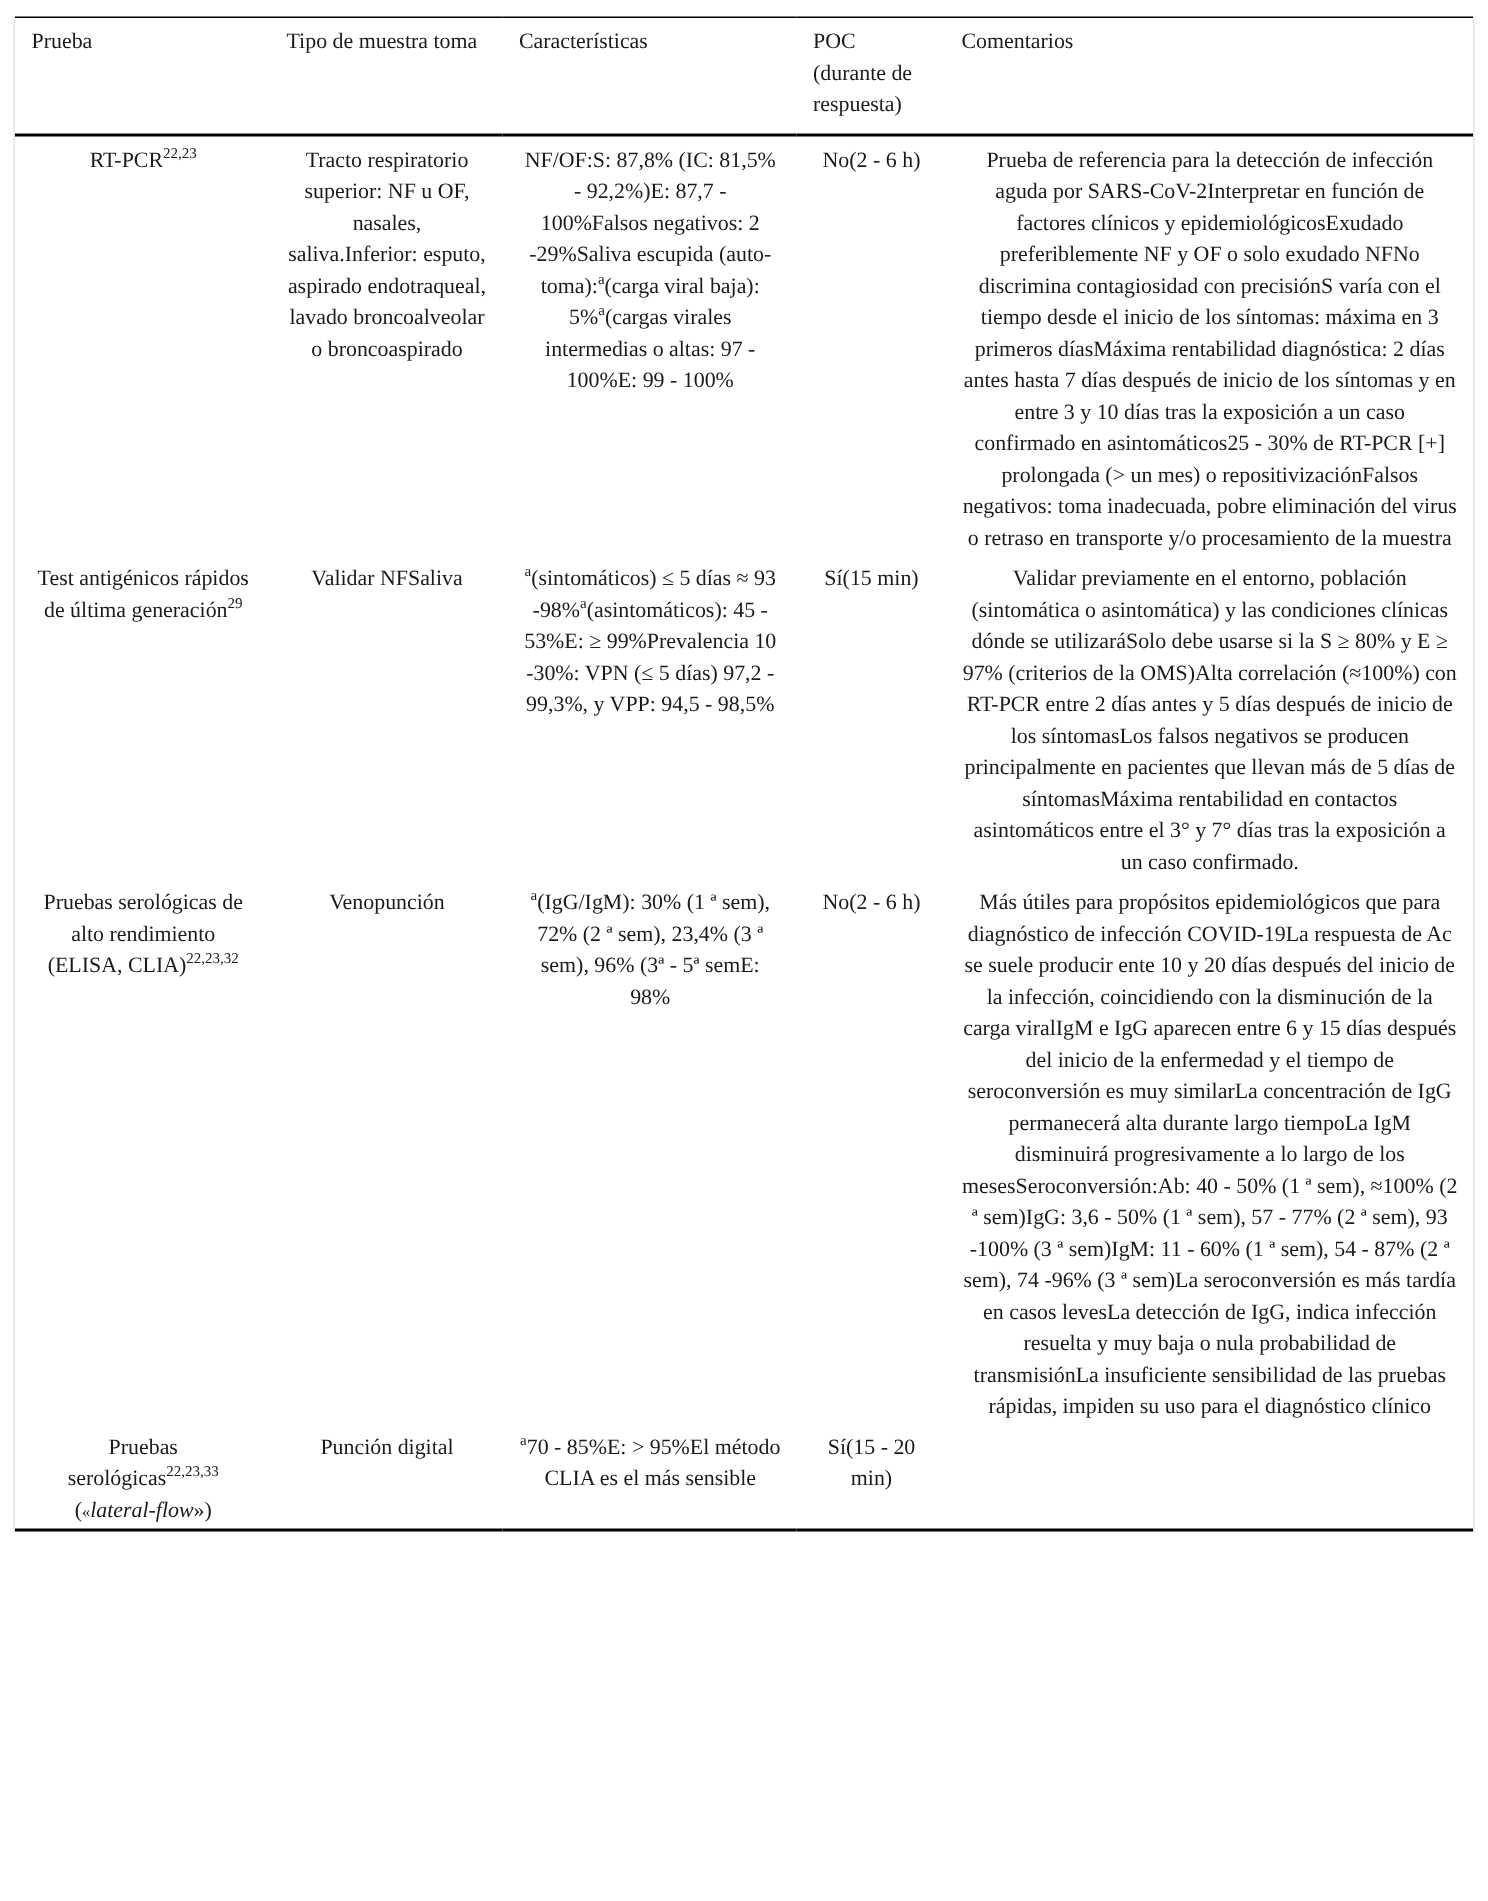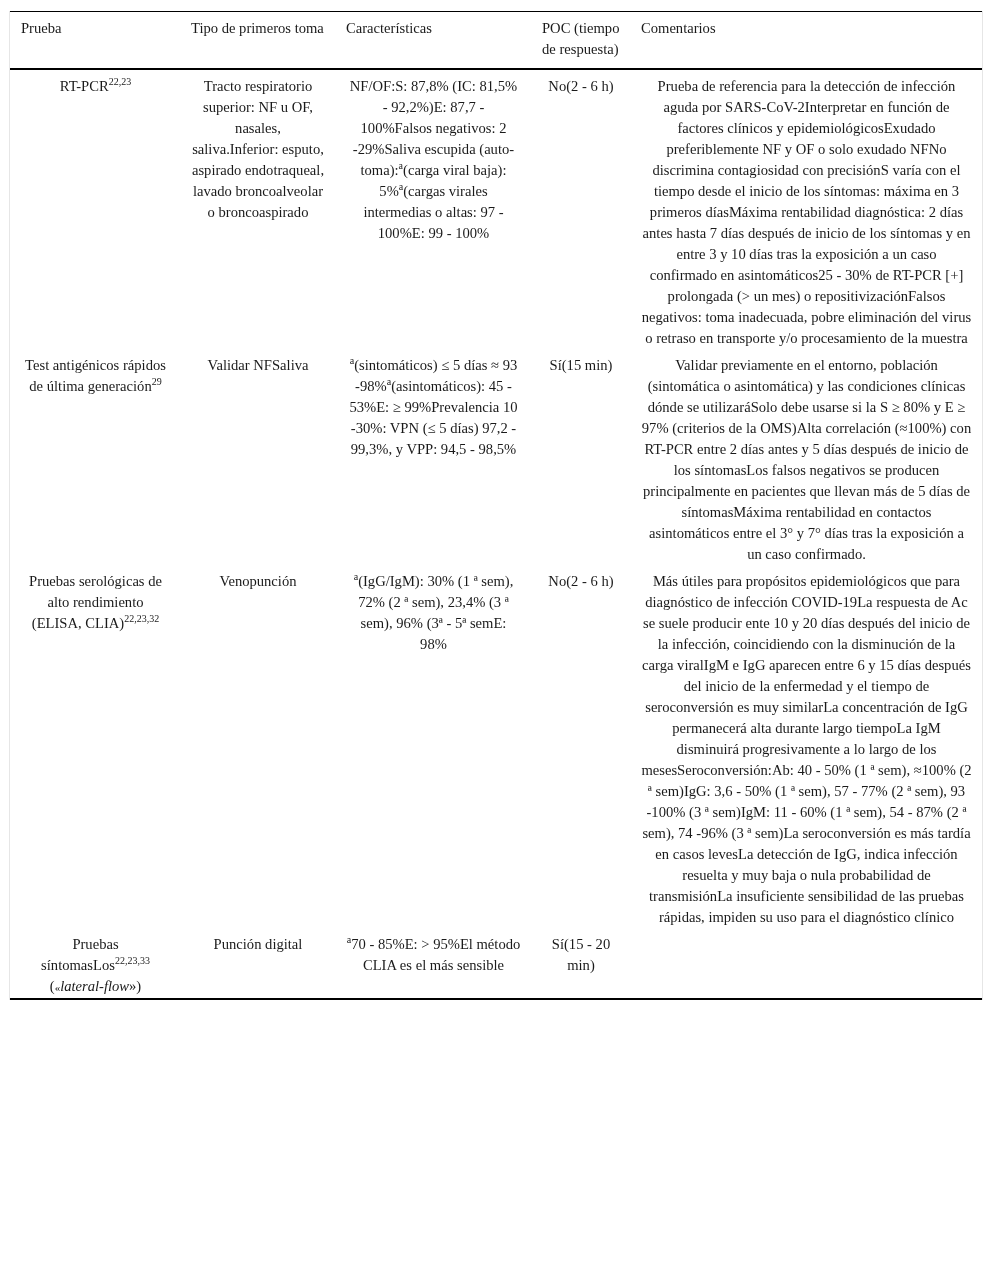--- a/index.html
+++ b/index.html
@@ -73,23 +73,23 @@
     <colgroup>
       <col class="c1">
         <col class="c2">
         <col class="c3">
         <col class="c4">
         <col class="c5">
     </colgroup>
     <thead>
       <tr>
         <th>Prueba</th>
-        <th>Tipo de primeros toma</th>
+        <th>Tipo de muestra toma</th>
         <th>Características</th>
-        <th>POC (tiempo de respuesta)</th>
+        <th>POC (durante de respuesta)</th>
         <th>Comentarios</th>
       </tr>
     </thead>
     <tbody>
 
       <tr>
         <td>
           <span>RT-PCR</span><sup>22,23</sup>
         </td>
         <td>Tracto respiratorio superior: NF u OF, nasales, saliva.Inferior: esputo, aspirado endotraqueal, lavado broncoalveolar o broncoaspirado</td>
@@ -119,21 +119,21 @@
         <td>Venopunción</td>
         <td>
           <sup>a</sup><span>(IgG/IgM): 30% (1 ª sem), 72% (2 ª sem), 23,4% (3 ª sem), 96% (3ª - 5ª semE: 98%</span>
         </td>
         <td>No(2 - 6 h)</td>
         <td>Más útiles para propósitos epidemiológicos que para diagnóstico de infección COVID-19La respuesta de Ac se suele producir ente 10 y 20 días después del inicio de la infección, coincidiendo con la disminución de la carga viralIgM e IgG aparecen entre 6 y 15 días después del inicio de la enfermedad y el tiempo de seroconversión es muy similarLa concentración de IgG permanecerá alta durante largo tiempoLa IgM disminuirá progresivamente a lo largo de los mesesSeroconversión:Ab: 40 - 50% (1 ª sem), ≈100% (2 ª sem)IgG: 3,6 - 50% (1 ª sem), 57 - 77% (2 ª sem), 93 -100% (3 ª sem)IgM: 11 - 60% (1 ª sem), 54 - 87% (2 ª sem), 74 -96% (3 ª sem)La seroconversión es más tardía en casos levesLa detección de IgG, indica infección resuelta y muy baja o nula probabilidad de transmisiónLa insuficiente sensibilidad de las pruebas rápidas, impiden su uso para el diagnóstico clínico</td>
       </tr>
 
       <tr>
         <td>
-          <span>Pruebas síntomasLos</span><sup>22,23,33</sup>
+          <span>Pruebas serológicas</span><sup>22,23,33</sup>
           <span>(</span><span class="guill">«</span><span class="it">lateral-flow</span><span>»)</span>
         </td>
         <td>Punción digital</td>
         <td>
           <sup>a</sup><span>70 - 85%E: &gt; 95%El método CLIA es el más sensible</span>
         </td>
         <td>Sí(15 - 20 min)</td>
         <td></td>
       </tr>
     </tbody>

